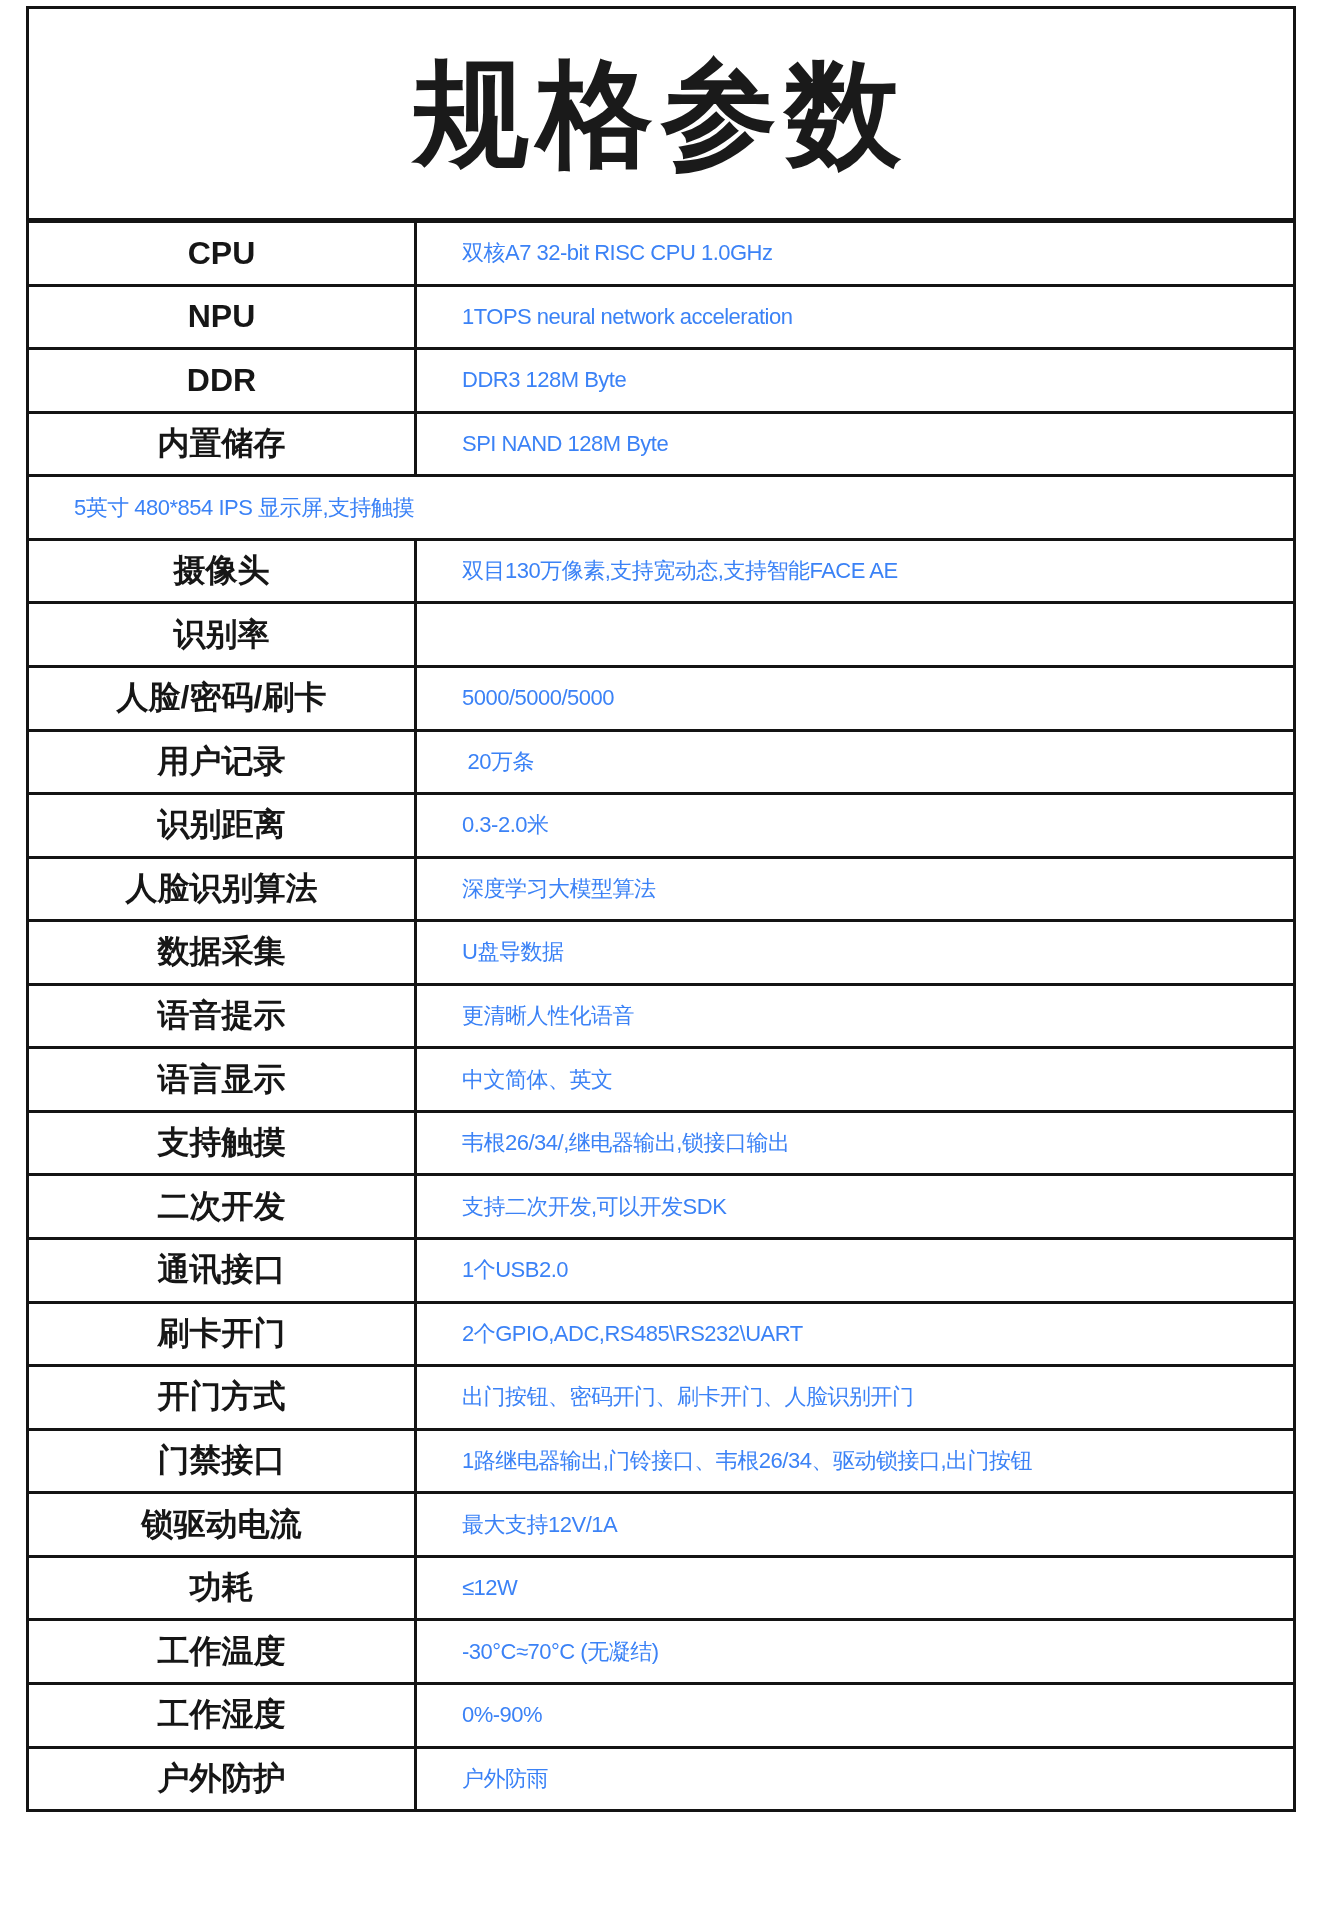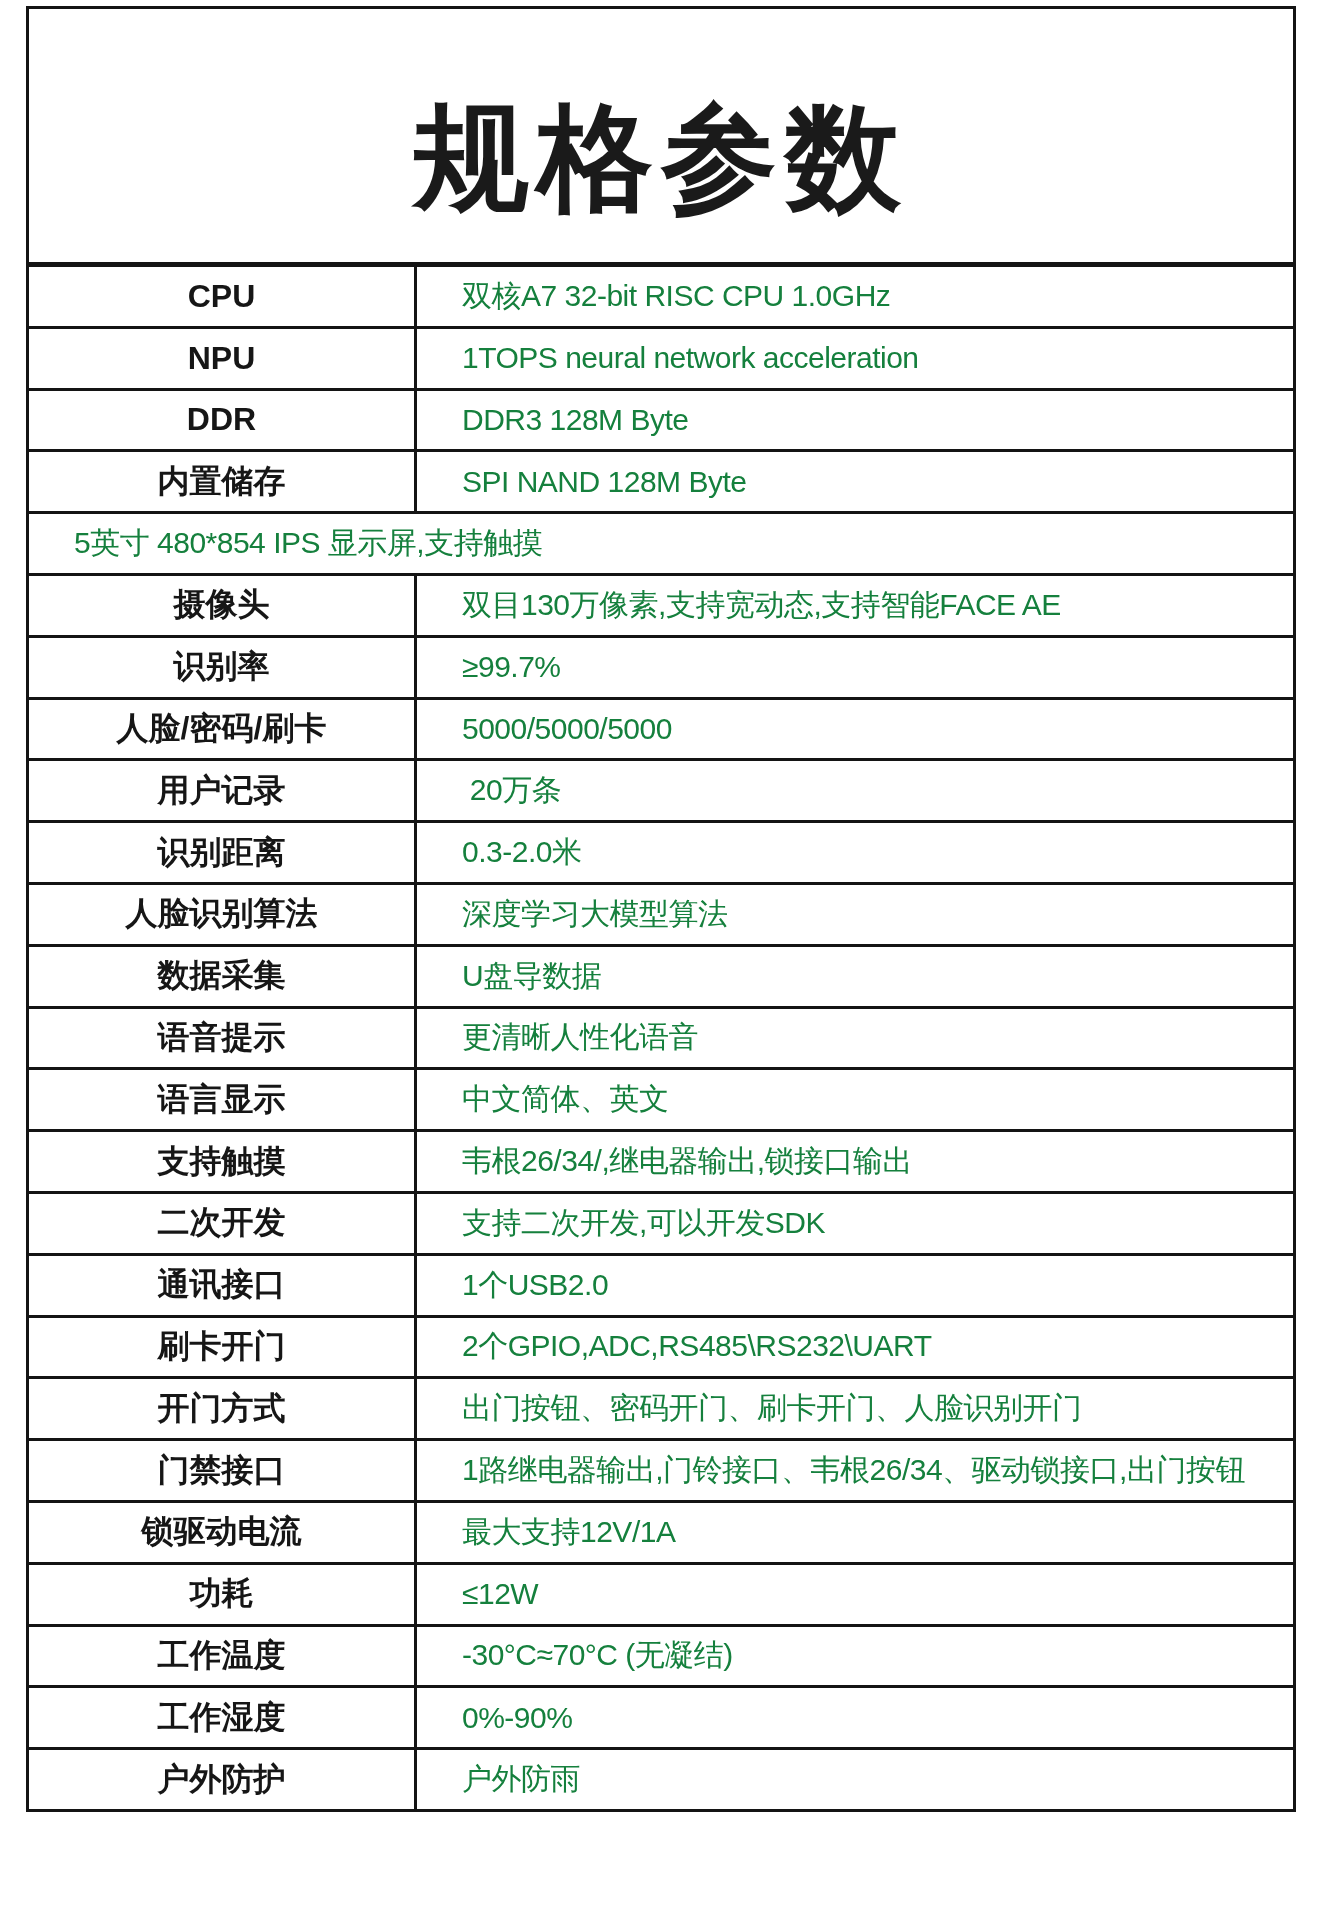--- a/index.html
+++ b/index.html
@@ -19,21 +19,20 @@
     display: flex;
     flex-direction: column;
   }
   .title-block {
     height: 214px;
     flex: none;
     border-bottom: 5px solid #141414;
     display: flex;
     align-items: center;
     justify-content: center;
-    margin-top: 44px;
   }
   .page-title {
     font-size: 116px;
     font-weight: 600;
     letter-spacing: 8px;
     color: #1a1a1a;
     line-height: 1;
   }
   .rows {
     flex: 1;
@@ -57,23 +56,23 @@
     font-size: 32px;
     font-weight: bold;
     color: #161616;
     white-space: nowrap;
   }
   .cell-value {
     flex: 1;
     display: flex;
     align-items: center;
     padding-left: 45px;
-    font-size: 30px;
+    font-size: 22px;
     font-weight: 400;
-    color: #15803d;
+    color: #3b82f6;
     white-space: pre;
     letter-spacing: -0.5px;
   }
 </style>
 </head>
 <body>
 
 <div class="sheet">
   <div class="title-block">
     <div class="page-title">规格参数</div>
@@ -103,21 +102,20 @@
     <div class="cell-value">5英寸 480*854 IPS 显示屏,支持触摸</div>
   </div>
 
   <div class="row">
     <div class="cell-label">摄像头</div>
     <div class="cell-value">双目130万像素,支持宽动态,支持智能FACE AE</div>
   </div>
 
   <div class="row">
     <div class="cell-label">识别率</div>
-    <div class="cell-value">≥99.7%</div>
   </div>
 
   <div class="row">
     <div class="cell-label">人脸/密码/刷卡</div>
     <div class="cell-value">5000/5000/5000</div>
   </div>
 
   <div class="row">
     <div class="cell-label">用户记录</div>
     <div class="cell-value"> 20万条</div>

